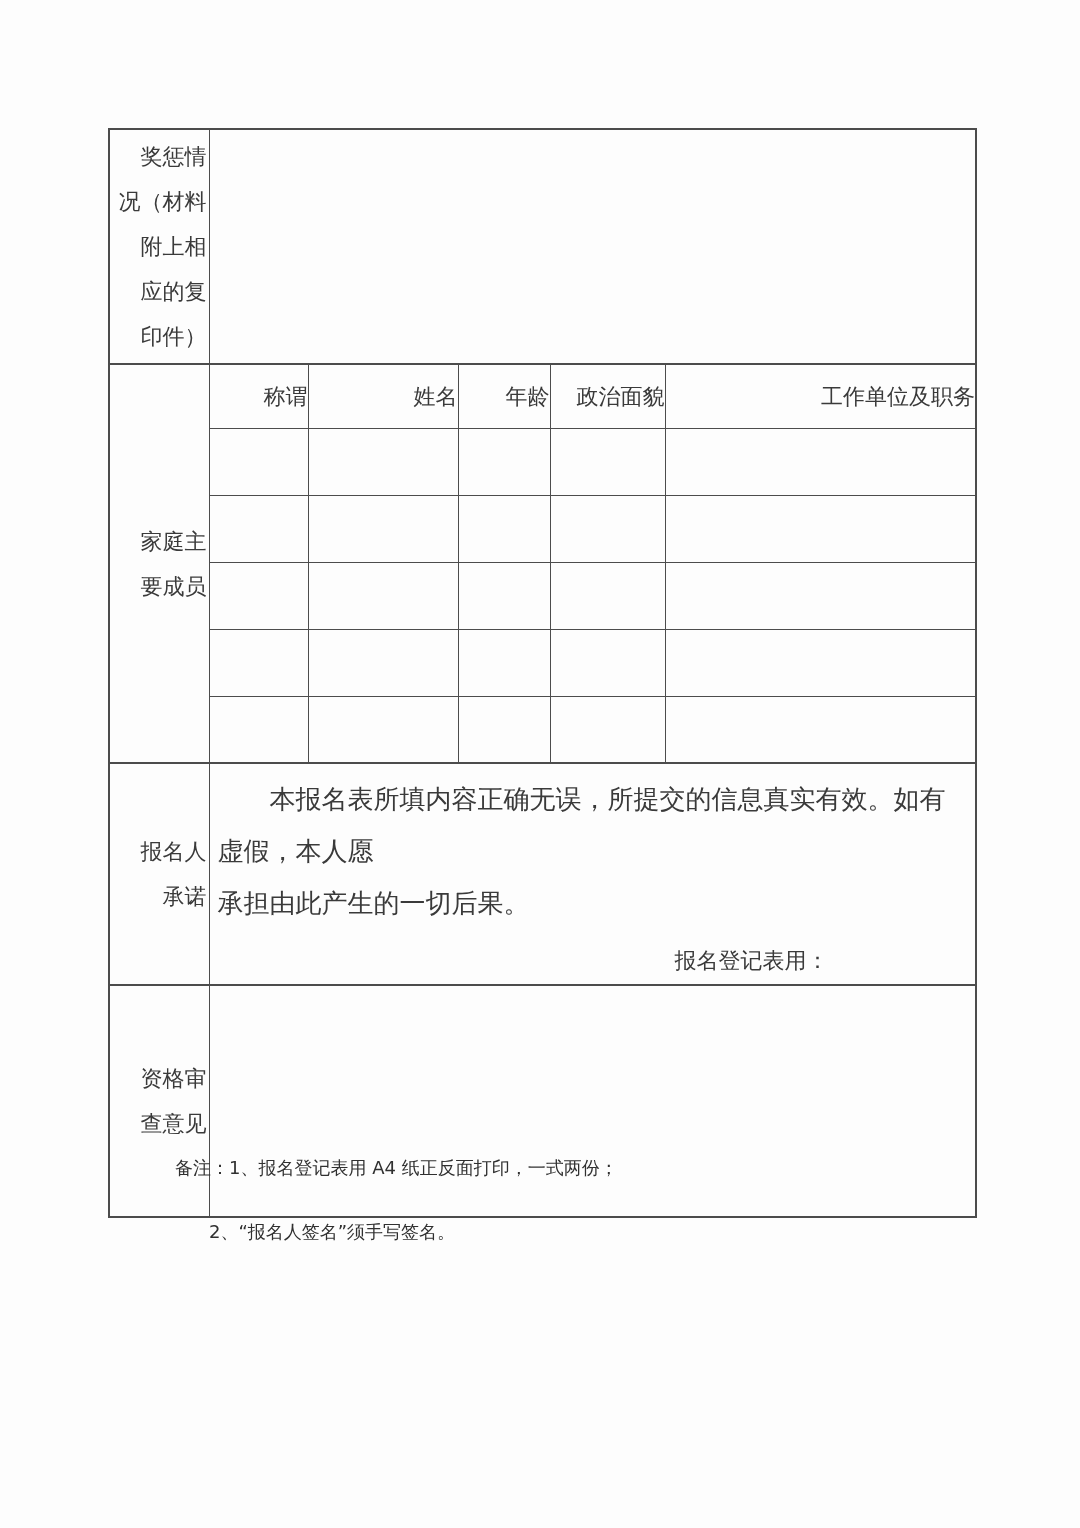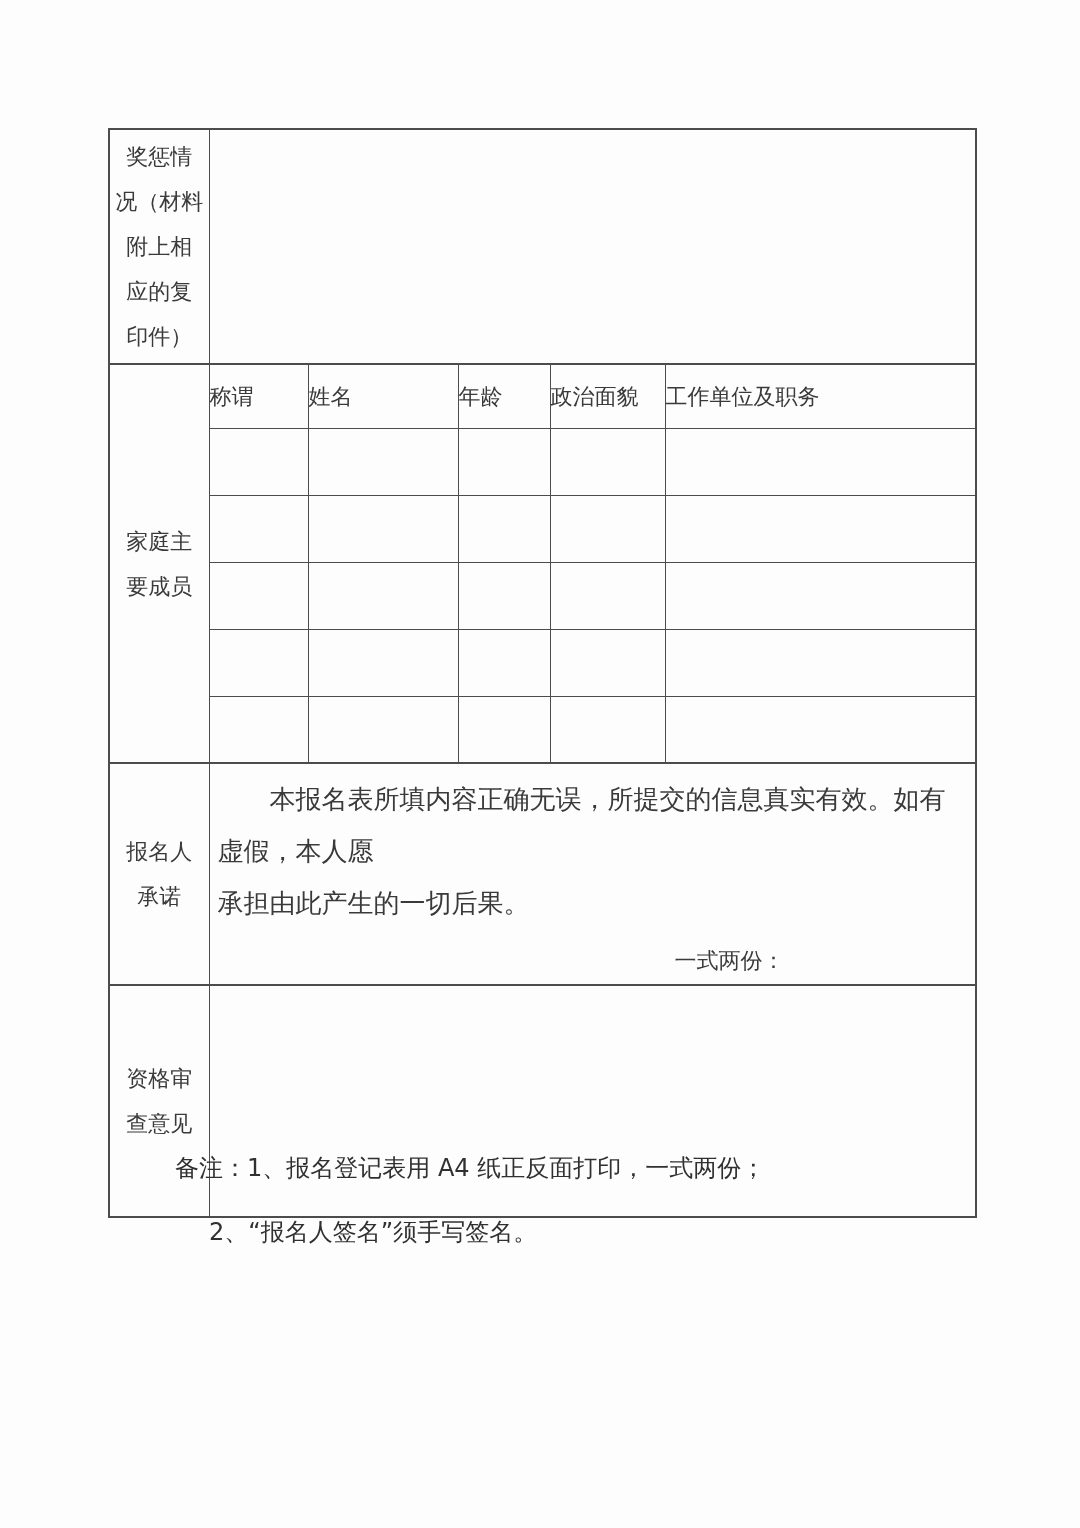--- a/index.html
+++ b/index.html
@@ -24,28 +24,28 @@
     table-layout: fixed;
     border: 2px solid #4c4c4c;
   }
   table.reg-table td {
     border: 1px solid #4c4c4c;
     font-size: 22px;
     color: #3a3a3a;
     vertical-align: middle;
   }
   td.label-cell {
-    text-align: center;
+    text-align: right;
     white-space: pre-line;
     line-height: 2.05;
     padding: 4px 2px;
   }
   tr.section-top td { border-top-width: 2px; }
   td.header-cell {
-    text-align: left;
+    text-align: right;
     height: 64px;
   }
   tr.family-row td { height: 67px; }
   td.rewards-content { height: 230px; }
   td.review-content { height: 232px; }
   td.commitment-cell {
     height: 143px;
     padding: 10px 14px 8px 8px;
     vertical-align: top;
   }
@@ -58,21 +58,21 @@
   .signature-line {
     margin-left: 457px;
     margin-top: 16px;
     font-size: 22px;
   }
   .notes {
     position: absolute;
     left: 175px;
     top: 1150px;
     font-family: "DejaVu Sans", "Liberation Sans", sans-serif;
-    font-size: 24px;
+    font-size: 18px;
     font-weight: 500;
     color: #303030;
     line-height: 36px;
   }
   .note-line-2 {
     margin-left: 34px;
     margin-top: 28px;
   }
 </style>
 </head>
@@ -145,21 +145,21 @@
         <td></td>
         <td></td>
       </tr>
 
       <tr class="section-top">
         <td class="label-cell">报名人
 承诺</td>
         <td colspan="5" class="commitment-cell">
           <div class="commitment-text">本报名表所填内容正确无误，所提交的信息真实有效。如有虚假，本人愿
 承担由此产生的一切后果。</div>
-          <div class="signature-line">一式两份：</div>
+          <div class="signature-line">报名登记表用：</div>
         </td>
       </tr>
 
       <tr class="section-top">
         <td class="label-cell">资格审
 查意见</td>
         <td colspan="5" class="review-content"></td>
       </tr>
     </tbody>
   </table>

